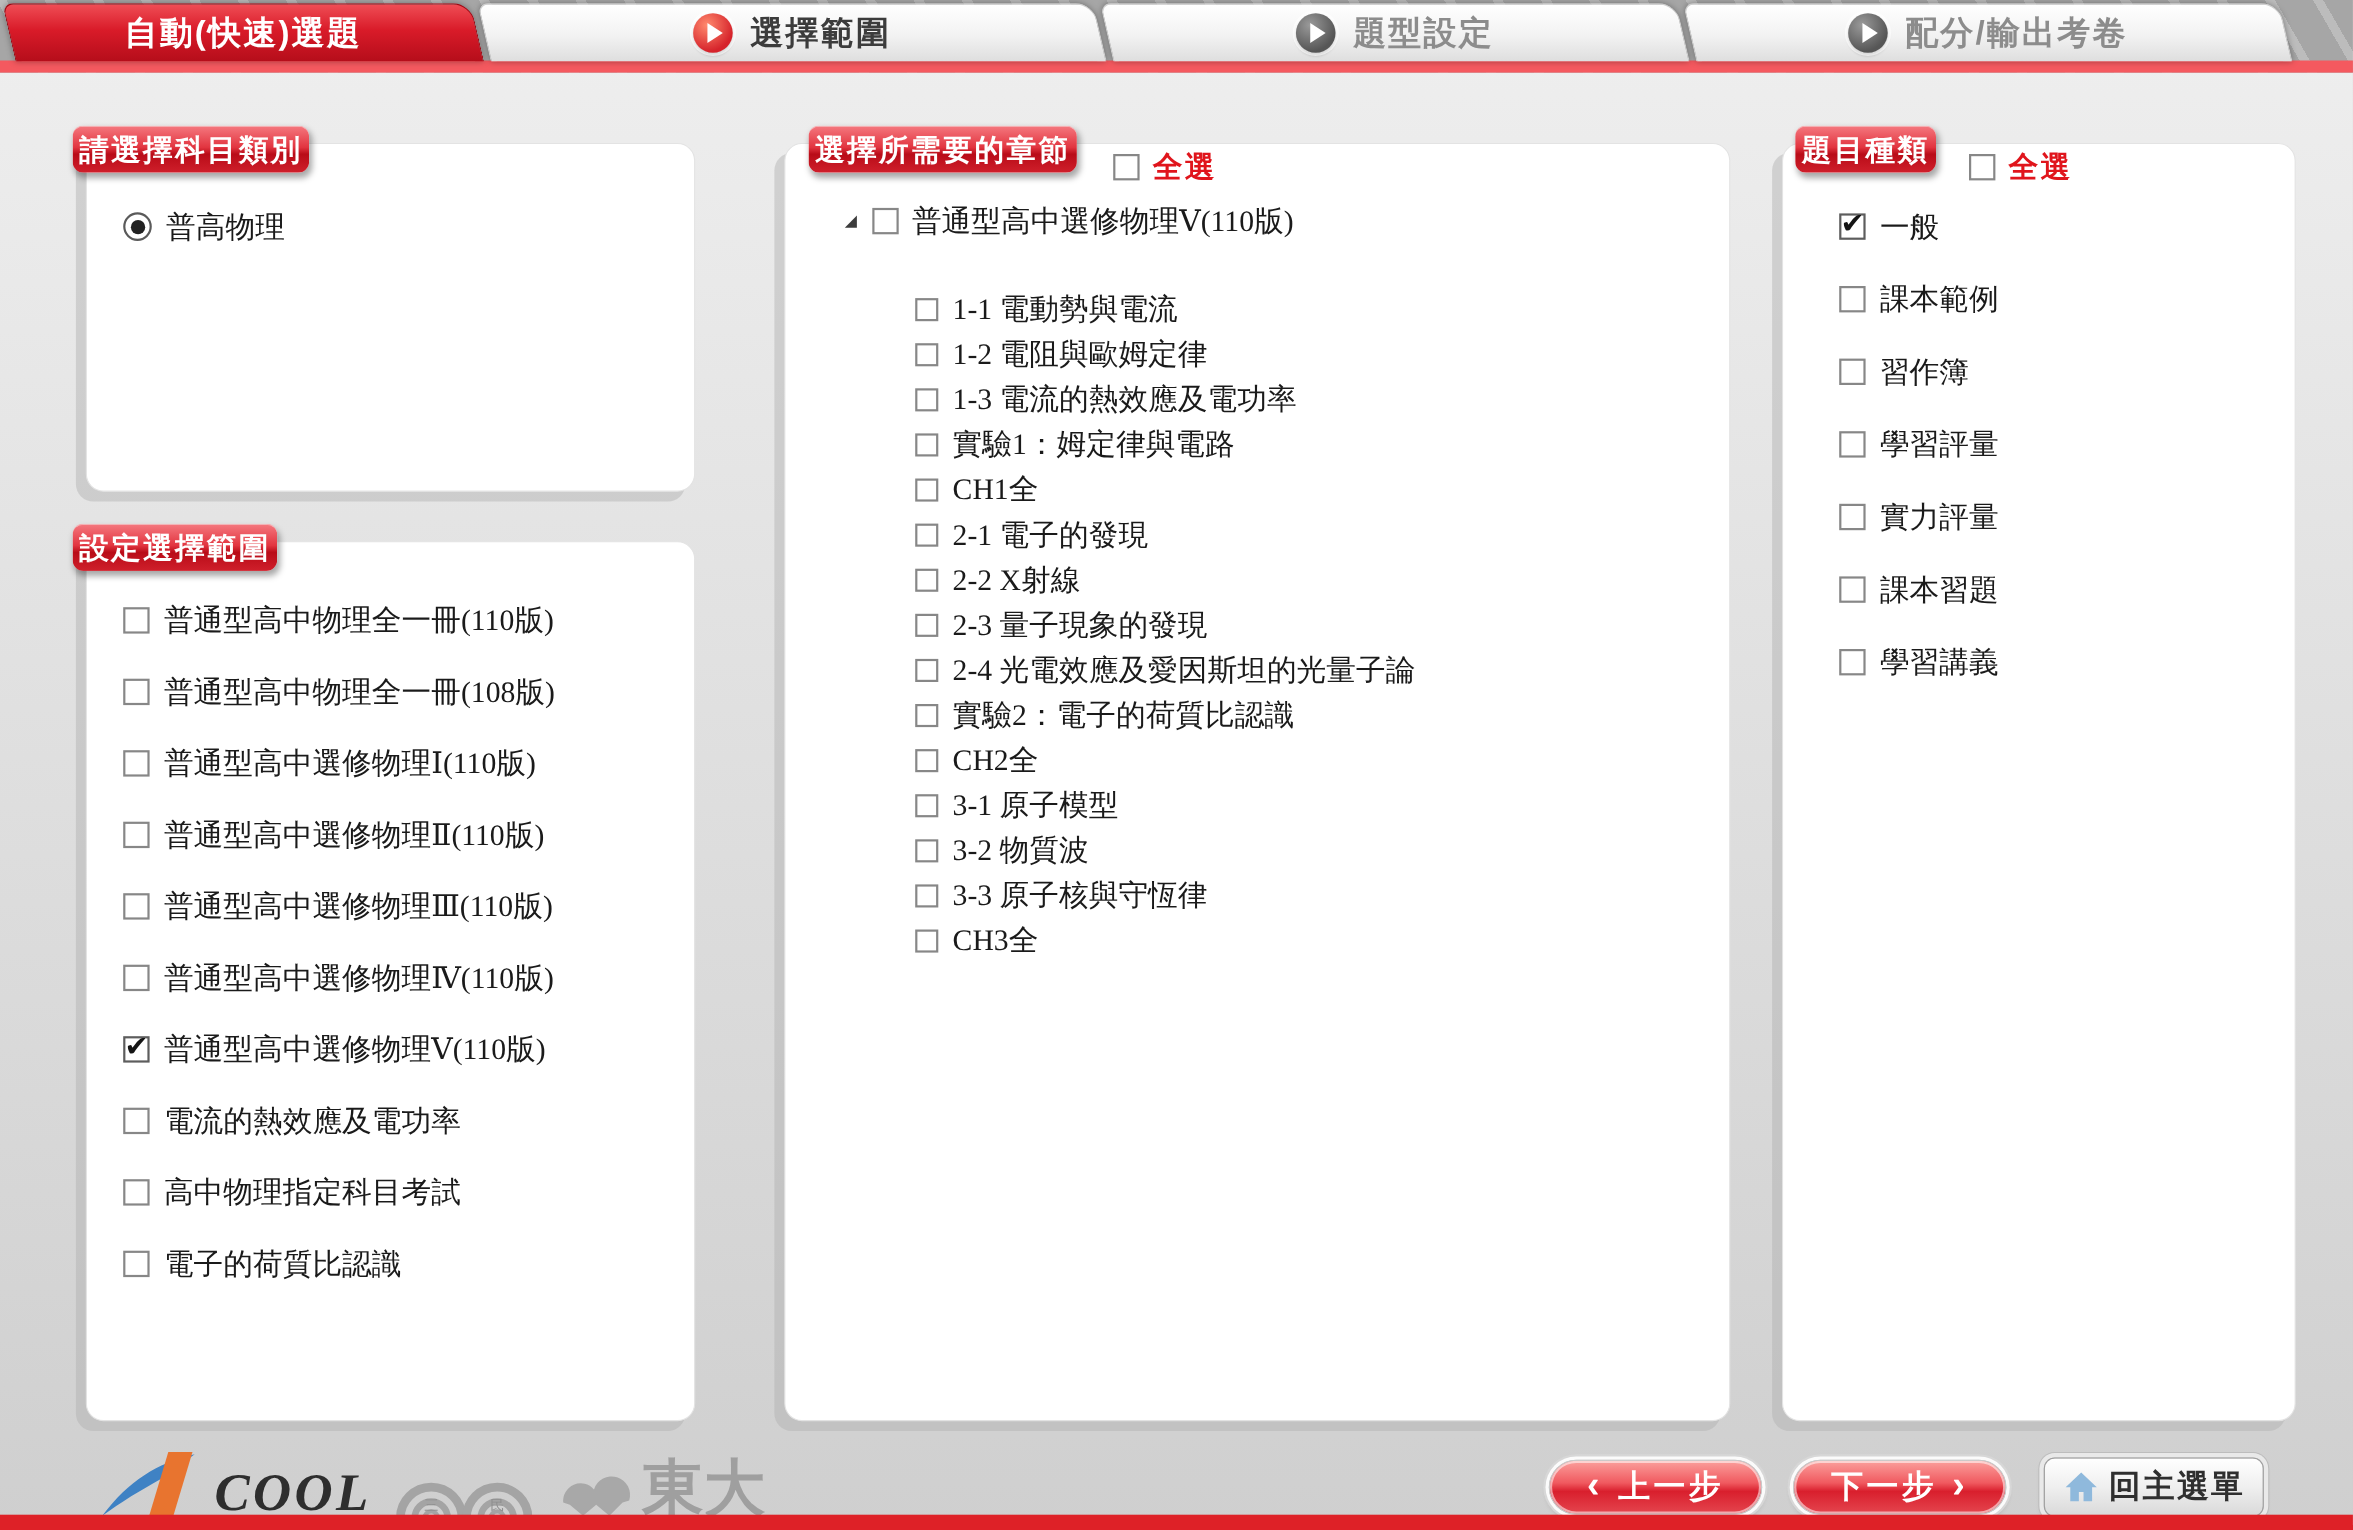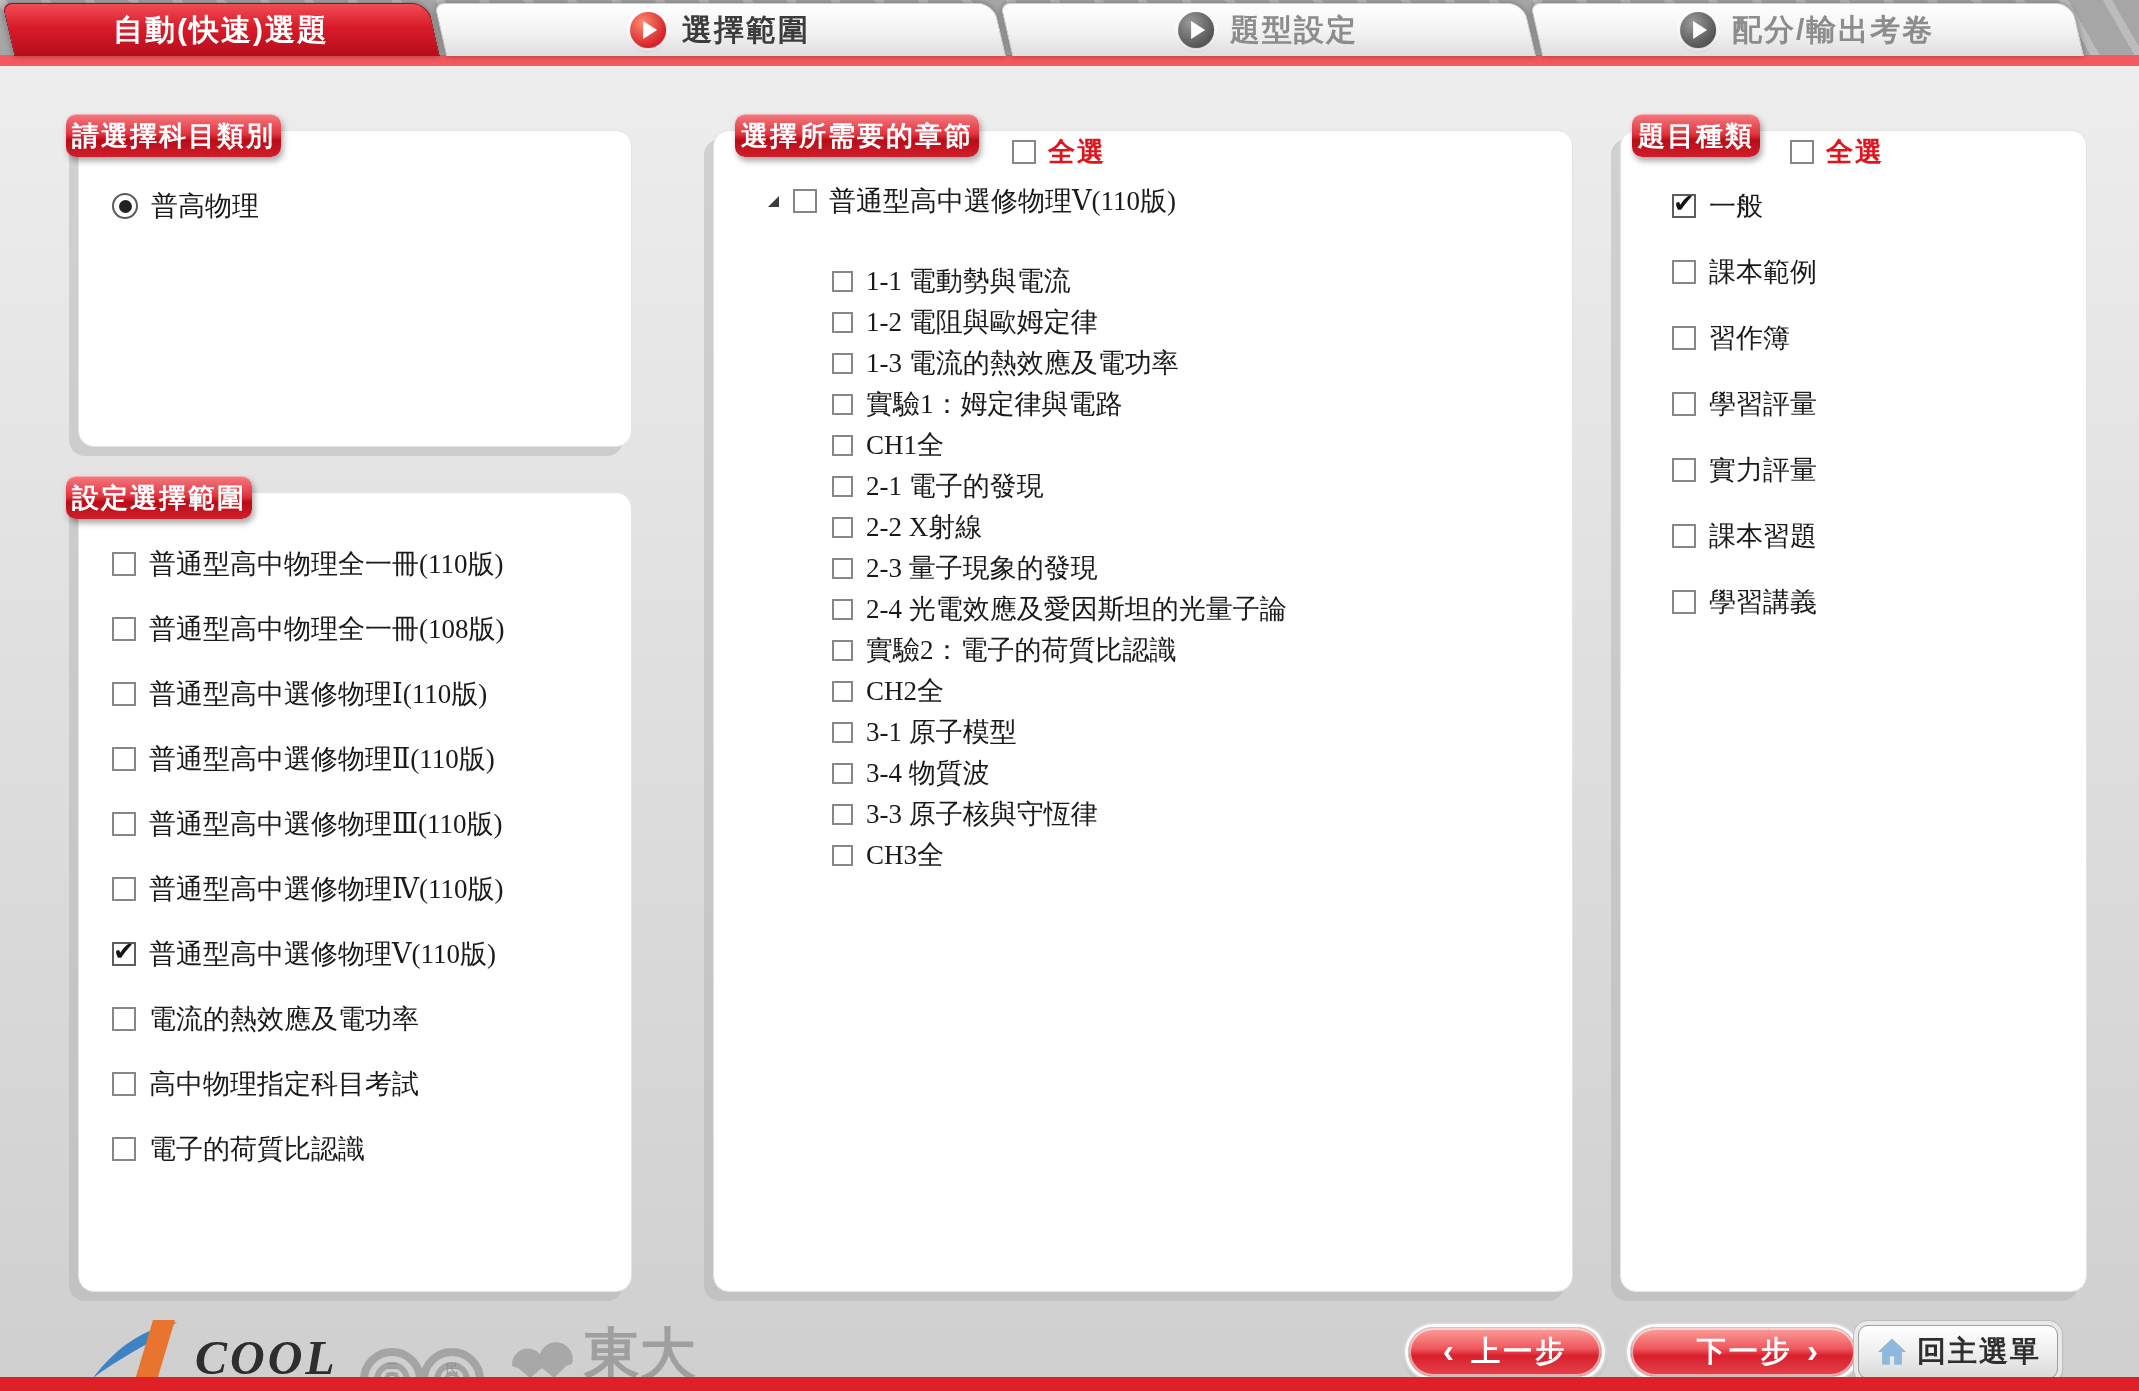--- a/index.html
+++ b/index.html
@@ -217,21 +217,21 @@
       <div class="row">
         <span class="cb cb-sm"></span>
         <span class="lbl">CH2全</span>
       </div>
       <div class="row">
         <span class="cb cb-sm"></span>
         <span class="lbl">3-1 原子模型</span>
       </div>
       <div class="row">
         <span class="cb cb-sm"></span>
-        <span class="lbl">3-4 物質波</span>
+        <span class="lbl">3-2 物質波</span>
       </div>
       <div class="row">
         <span class="cb cb-sm"></span>
         <span class="lbl">3-3 原子核與守恆律</span>
       </div>
       <div class="row">
         <span class="cb cb-sm"></span>
         <span class="lbl">CH3全</span>
       </div>
     </div>
@@ -300,21 +300,21 @@
         <path d="M6 40 A16 16 0 0 1 34 28 A14 14 0 0 1 66 38 L 60 40 L 48 52 L 36 42 L 24 52 L 12 42 Z" fill="#a8a8a8"></path>
       </svg>
       <span class="dongda-text">東大</span>
     </div>
   </div>
 
   <div class="btn-red" style="left:1408px;top:1327px;">
     <span class="arrow">‹</span>
     <span>上一步</span>
   </div>
-  <div class="btn-red" style="left:1630px;top:1327px;padding-left:32px;">
+  <div class="btn-red" style="left:1630px;top:1327px;">
     <span>下一步</span>
     <span class="arrow">›</span>
   </div>
   <div class="btn-home" style="left:1858px;top:1325px;">
     <svg width="34" height="34" viewBox="0 0 24 24">
       <path d="M12 2.5 L22 12 h-3 v9 h-5.5 v-6 h-3 v6 H5 v-9 H2 Z" fill="#8fb9dc"></path>
     </svg>
     <span>回主選單</span>
   </div>
 

